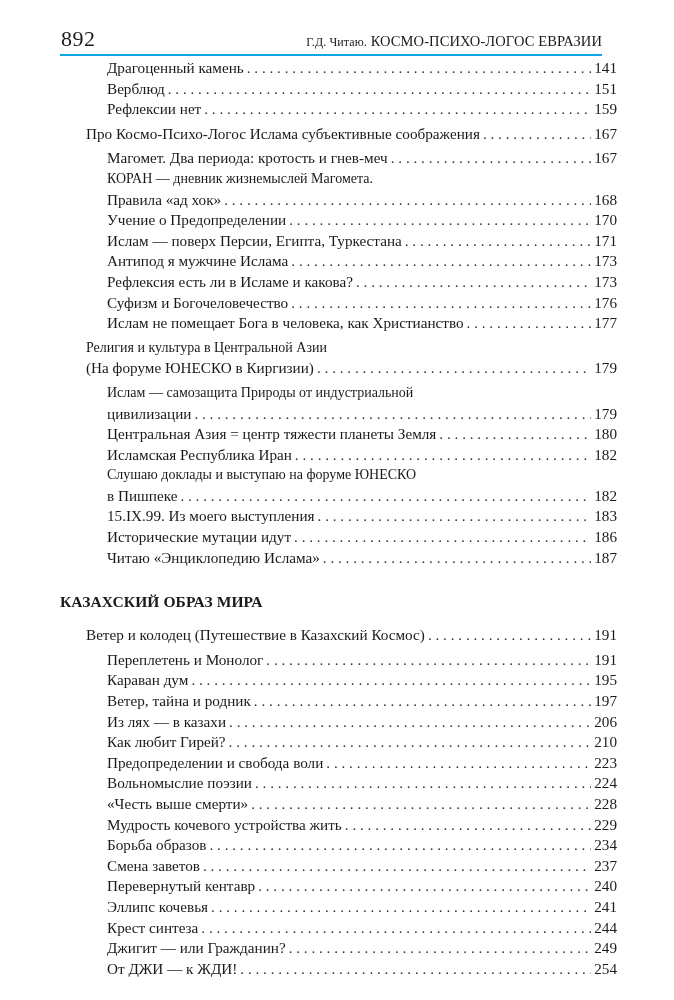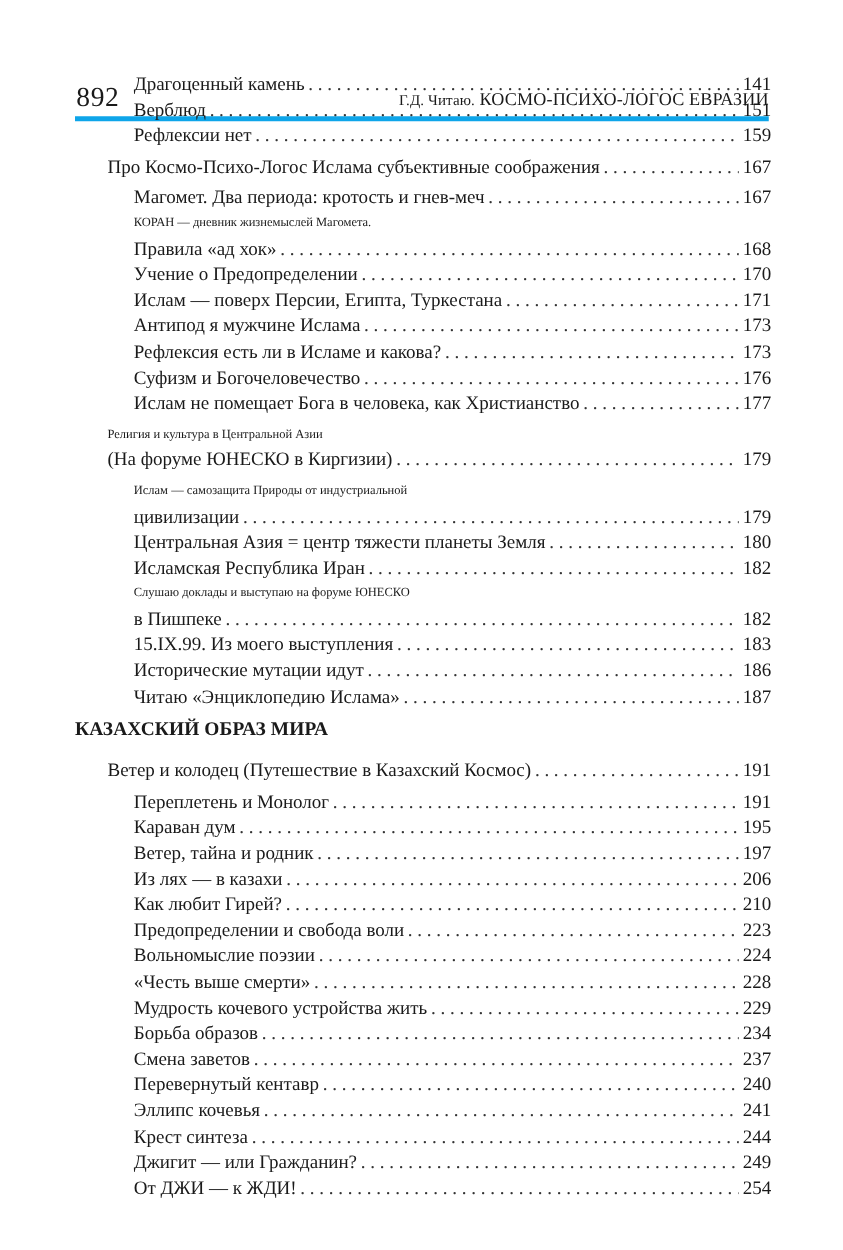--- a/index.html
+++ b/index.html
@@ -1,36 +1,36 @@
 <!DOCTYPE html>
 <html><head>
 <meta charset="utf-8">
 <style>
   html, body { margin: 0; padding: 0; background: #ffffff; }
   body { width: 674px; height: 1000px; position: relative; overflow: hidden;
          font-family: "Liberation Serif", "DejaVu Serif", serif; color: #1a1a1a; }
-  .header { position: absolute; left: 60px; right: 59px; top: 26px; height: 28px;
-            border-bottom: 4px solid #0ea5e9; margin-top: 39px; }
+  .header { position: absolute; left: 60px; right: 72px; top: 26px; height: 28px;
+            border-bottom: 2px solid #0ea5e9; }
   .page-num { position: absolute; left: 1px; top: 0; font-size: 22px; letter-spacing: 0.5px; }
   .running-title { position: absolute; right: 0; top: 7px; font-size: 14.5px; letter-spacing: 0.1px; }
   .running-title .sc { font-size: 12px; }
   .toc { position: absolute; left: 60px; right: 57px; top: 58px; }
   .row { display: flex; align-items: baseline; font-size: 15.2px; line-height: 20.6px; height: 20.6px; }
   .row.l1 { padding-left: 26px; }
   .row.l2 { padding-left: 47px; }
   .row .label { white-space: nowrap; }
   .row .leader { flex: 1; overflow: hidden; white-space: nowrap; margin: 0 3px; letter-spacing: 3.2px; color: #333; }
   .row .leader::after { content: ". . . . . . . . . . . . . . . . . . . . . . . . . . . . . . . . . . . . . . . . . . . . . . . . . . . . . . . . . . . . . . . . . . . . . . . . . . . . . . . . . . . . . . . . . . . . . . . . . . . . . . . . . . . . . . . . . . . . . . . . . . . . . . . . . . . . . . . . . . . . . . . . . . . . . . . . . . ."; letter-spacing: 0; }
   .row .page { white-space: nowrap; text-align: right; }
-  .cont { font-size: 10px; line-height: 20.6px; height: 20.6px; white-space: nowrap; }
+  .cont { font-size: 14px; line-height: 20.6px; height: 20.6px; white-space: nowrap; }
   .cont.l1 { padding-left: 26px; }
   .cont.l2 { padding-left: 47px; }
   .gap-small { height: 4px; }
   .section-head { font-weight: bold; font-size: 15.5px; line-height: 20px; height: 20px;
-                  margin-top: 6px; margin-bottom: 13px; letter-spacing: 0.1px; }
+                  margin-top: 24px; margin-bottom: 13px; letter-spacing: 0.1px; }
 </style>
 </head>
 <body>
 
 <div class="header">
   <span class="page-num">892</span>
   <span class="running-title">
     <span class="sc">Г.Д. Читаю.</span>
     <span>КОСМО-ПСИХО-ЛОГОС ЕВРАЗИИ</span>
   </span>

